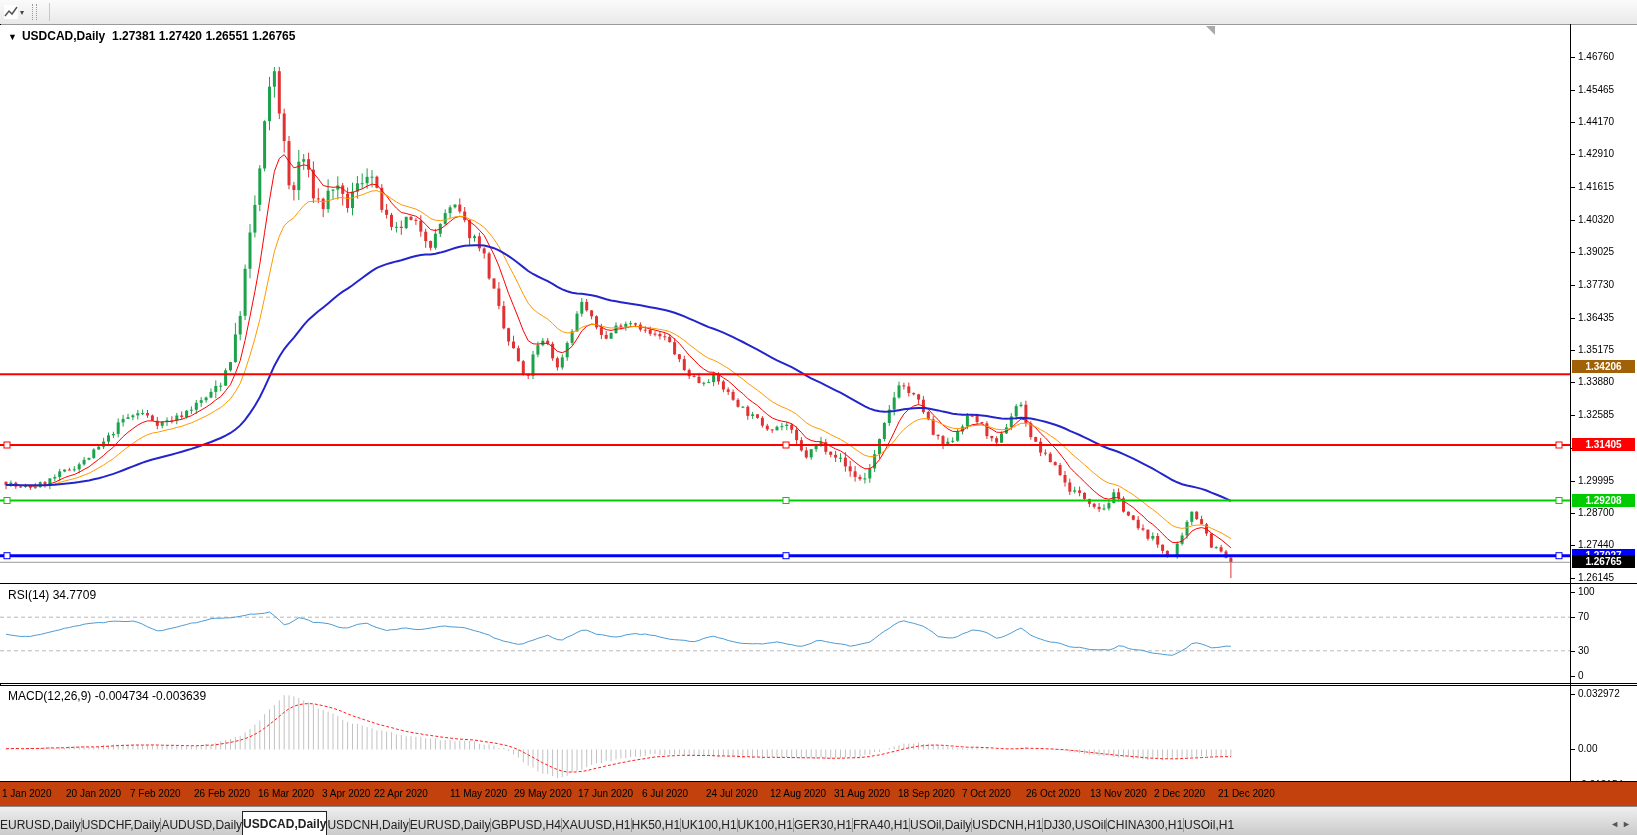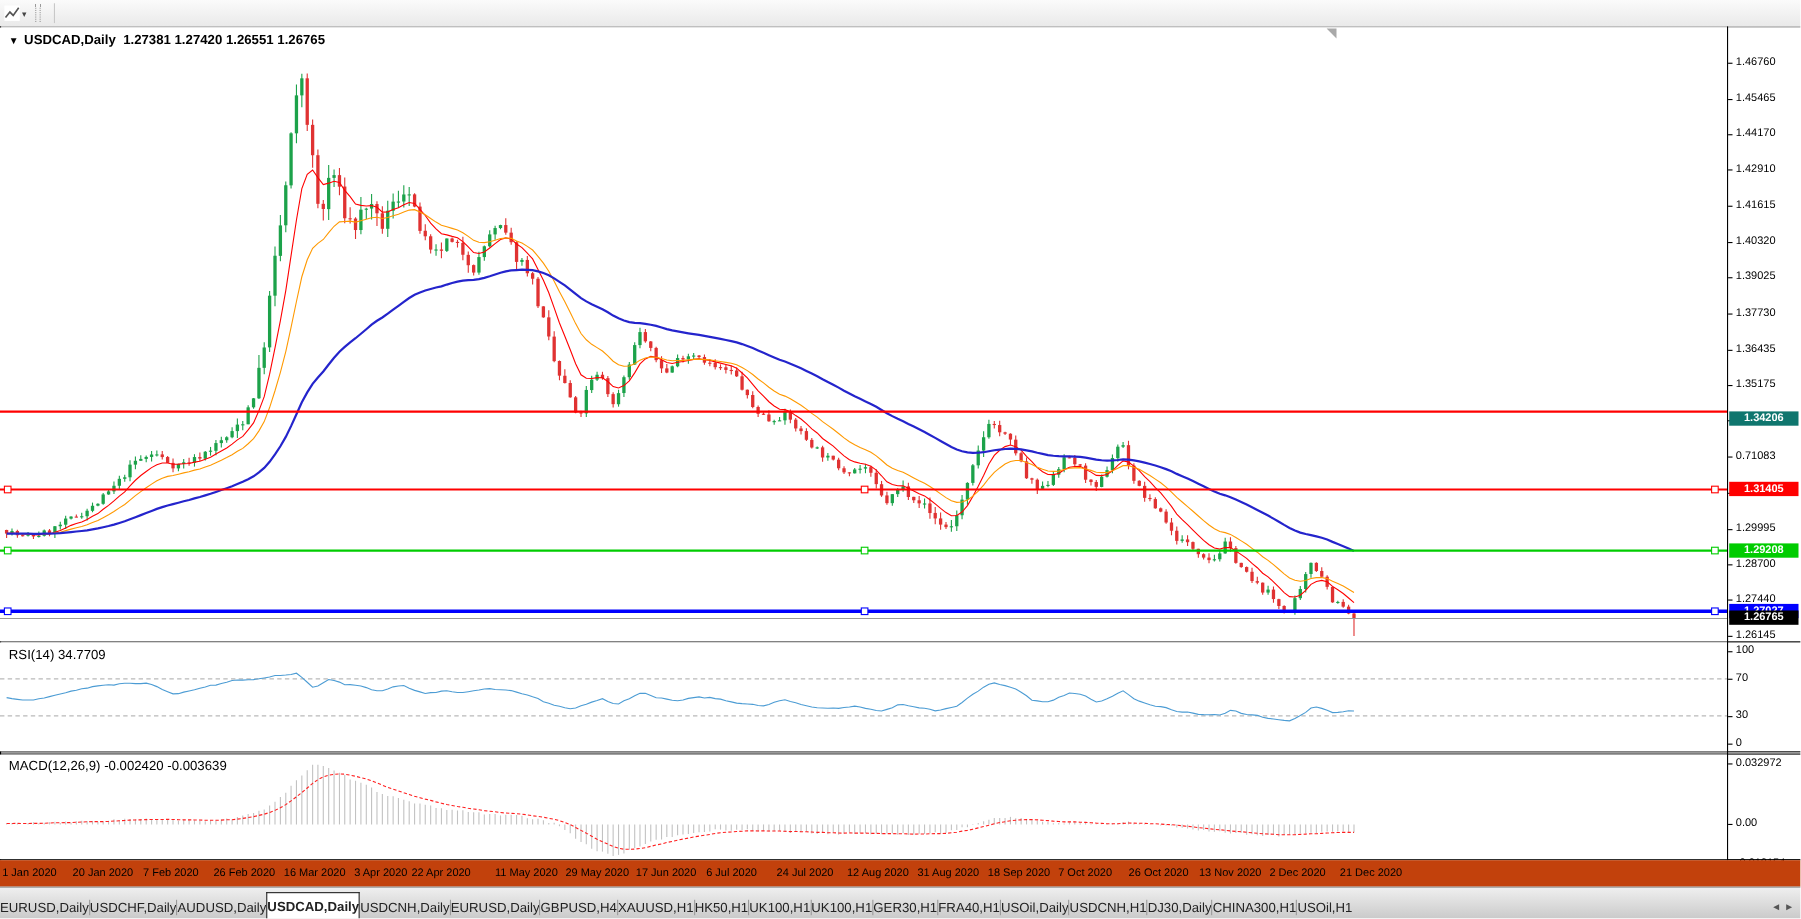--- a/index.html
+++ b/index.html
@@ -1123,32 +1123,32 @@
       <div class="tick-label" style="top:246px">1.39025</div>
       <div class="tick-dash" style="top:285px"></div>
       <div class="tick-label" style="top:279px">1.37730</div>
       <div class="tick-dash" style="top:318px"></div>
       <div class="tick-label" style="top:312px">1.36435</div>
       <div class="tick-dash" style="top:350px"></div>
       <div class="tick-label" style="top:344px">1.35175</div>
       <div class="tick-dash" style="top:382px"></div>
       <div class="tick-label" style="top:376px">1.33880</div>
       <div class="tick-dash" style="top:415px"></div>
-      <div class="tick-label" style="top:409px">0.71083</div>
+      <div class="tick-label" style="top:409px">1.32585</div>
       <div class="tick-dash" style="top:448px"></div>
       <div class="tick-label" style="top:442px">1.31290</div>
       <div class="tick-dash" style="top:481px"></div>
       <div class="tick-label" style="top:475px">1.29995</div>
       <div class="tick-dash" style="top:513px"></div>
       <div class="tick-label" style="top:507px">1.28700</div>
       <div class="tick-dash" style="top:545px"></div>
       <div class="tick-label" style="top:539px">1.27440</div>
       <div class="tick-dash" style="top:578px"></div>
       <div class="tick-label" style="top:572px">1.26145</div>
-      <div class="price-badge" style="top:374px;background:#0f766e">1.34206</div>
+      <div class="price-badge" style="top:360px;background:#a16207">1.34206</div>
       <div class="price-badge" style="top:438px;background:#FF0000">1.31405</div>
       <div class="price-badge" style="top:494px;background:#00CC00">1.29208</div>
       <div class="price-badge" style="top:549px;background:#0000FF">1.27027</div>
       <div class="price-badge" style="top:555px;background:#000000">1.26765</div>
     </div>
 
   <svg id="rsi-chart" width="1570" height="99" style="top:584px">
       <line x1="0" y1="33.2" x2="1570" y2="33.2" stroke="#b9b9b9" stroke-width="1" stroke-dasharray="4,3"></line>
       <line x1="0" y1="66.8" x2="1570" y2="66.8" stroke="#b9b9b9" stroke-width="1" stroke-dasharray="4,3"></line>
       <polyline points="6.0,50.2 10.9,51.1 15.8,51.8 20.6,52.4 25.5,52.4 30.4,52.4 35.3,51.3 40.2,50.5 45.0,49.3 49.9,48.1 54.8,46.9 59.7,45.8 64.6,44.3 69.4,43.5 74.3,42.2 79.2,41.6 84.1,40.2 89.0,39.5 93.8,39.0 98.7,38.5 103.6,38.8 108.5,37.6 113.4,37.2 118.2,37.2 123.1,37.5 128.0,37.5 132.9,37.0 137.8,38.3 142.6,40.2 147.5,42.8 152.4,44.8 157.3,46.8 162.2,46.6 167.0,45.2 171.9,44.2 176.8,43.1 181.7,41.7 186.6,40.5 191.4,39.0 196.3,38.8 201.2,37.4 206.1,36.2 211.0,34.7 215.8,34.2 220.7,34.3 225.6,33.9 230.5,33.8 235.4,33.1 240.2,32.3 245.1,31.4 250.0,30.1 254.9,30.1 259.8,29.7 264.6,29.2 269.5,28.0 274.4,31.8 279.3,36.2 284.2,40.7 289.0,39.6 293.9,36.7 298.8,33.7 303.7,34.6 308.6,36.1 313.4,38.5 318.3,38.4 323.2,39.0 328.1,39.6 333.0,41.1 337.8,43.0 342.7,43.9 347.6,43.9 352.5,42.3 357.4,40.4 362.2,39.7 367.1,39.2 372.0,41.7 376.9,43.6 381.8,45.0 386.6,46.5 391.5,45.7 396.4,45.6 401.3,44.3 406.2,44.0 411.0,44.8 415.9,45.5 420.8,45.5 425.7,44.8 430.6,44.0 435.4,43.3 440.3,42.4 445.2,42.0 450.1,42.8 455.0,43.0 459.8,43.3 464.7,43.8 469.6,45.2 474.5,46.7 479.4,47.9 484.2,49.5 489.1,51.0 494.0,54.0 498.9,55.4 503.8,57.2 508.6,58.1 513.5,59.4 518.4,60.3 523.3,59.7 528.2,57.6 533.0,56.2 537.9,54.3 542.8,52.9 547.7,51.2 552.6,53.7 557.4,55.6 562.3,56.0 567.2,53.1 572.1,51.2 577.0,48.5 581.8,46.3 586.7,46.2 591.6,48.2 596.5,50.3 601.4,50.6 606.2,51.6 611.1,52.6 616.0,53.0 620.9,52.4 625.8,50.9 630.6,50.2 635.5,49.5 640.4,50.5 645.3,50.0 650.2,51.1 655.0,51.6 659.9,53.0 664.8,54.1 669.7,55.2 674.6,55.7 679.4,56.0 684.3,56.3 689.2,57.3 694.1,57.7 699.0,56.4 703.8,54.4 708.7,53.1 713.6,52.2 718.5,53.7 723.4,54.8 728.2,56.5 733.1,57.6 738.0,58.8 742.9,59.4 747.8,59.6 752.6,59.8 757.5,59.6 762.4,60.0 767.3,59.2 772.2,58.7 777.0,57.9 781.9,58.8 786.8,60.0 791.7,60.7 796.6,61.9 801.4,62.3 806.3,60.9 811.2,59.4 816.1,56.8 821.0,56.5 825.8,57.6 830.7,58.5 835.6,59.5 840.5,59.9 845.4,60.7 850.2,62.2 855.1,61.4 860.0,60.2 864.9,59.2 869.8,58.1 874.6,54.6 879.5,50.7 884.4,47.2 889.3,44.3 894.2,40.7 899.0,38.0 903.9,36.8 908.8,38.3 913.7,39.3 918.6,40.8 923.4,42.3 928.3,45.3 933.2,48.5 938.1,52.6 943.0,53.2 947.8,53.9 952.7,53.9 957.6,52.5 962.5,49.8 967.4,48.2 972.2,46.0 977.1,46.4 982.0,47.2 986.9,48.7 991.8,51.6 996.6,54.2 1001.5,53.3 1006.4,51.3 1011.3,48.9 1016.2,46.2 1021.0,44.0 1025.9,47.5 1030.8,51.2 1035.7,53.4 1040.6,55.1 1045.4,56.7 1050.3,58.0 1055.2,58.4 1060.1,59.3 1065.0,61.2 1069.8,62.8 1074.7,63.4 1079.6,63.3 1084.5,64.3 1089.4,65.4 1094.2,65.7 1099.1,65.8 1104.0,65.6 1108.9,66.0 1113.8,64.5 1118.6,61.8 1123.5,62.3 1128.4,64.5 1133.3,65.5 1138.2,65.9 1143.0,66.3 1147.9,68.0 1152.8,69.1 1157.7,69.6 1162.6,70.3 1167.4,70.9 1172.3,71.3 1177.2,69.1 1182.1,66.5 1187.0,63.6 1191.8,59.6 1196.7,58.8 1201.6,60.0 1206.5,61.7 1211.4,63.8 1216.2,63.6 1221.1,63.0 1226.0,62.1 1230.9,62.3" fill="none" stroke="#4C9CD4" stroke-width="1"></polyline>
@@ -1413,21 +1413,21 @@
         <line x1="1201.6" y1="63.5" x2="1201.6" y2="70.2" stroke="#C2C2C2" stroke-width="1"></line>
         <line x1="1206.5" y1="63.5" x2="1206.5" y2="70.0" stroke="#C2C2C2" stroke-width="1"></line>
         <line x1="1211.4" y1="63.5" x2="1211.4" y2="70.2" stroke="#C2C2C2" stroke-width="1"></line>
         <line x1="1216.2" y1="63.5" x2="1216.2" y2="70.0" stroke="#C2C2C2" stroke-width="1"></line>
         <line x1="1221.1" y1="63.5" x2="1221.1" y2="69.9" stroke="#C2C2C2" stroke-width="1"></line>
         <line x1="1226.0" y1="63.5" x2="1226.0" y2="70.7" stroke="#C2C2C2" stroke-width="1"></line>
         <line x1="1230.9" y1="63.5" x2="1230.9" y2="70.9" stroke="#C2C2C2" stroke-width="1"></line>
       </g>
       <path d="M6.0,62.7L10.9,62.6L15.8,62.5L20.6,62.7L25.5,62.7L30.4,62.5L35.3,62.5L40.2,62.4L45.0,62.2L49.9,61.9L54.8,62.0L59.7,61.8L64.6,61.8L69.4,61.5L74.3,61.3L79.2,61.1L84.1,60.9L89.0,60.9L93.8,60.9L98.7,60.8L103.6,60.4L108.5,60.2L113.4,59.9L118.2,59.6L123.1,59.4L128.0,59.3L132.9,59.1L137.8,59.0L142.6,59.0L147.5,59.0L152.4,58.9L157.3,59.0L162.2,59.2L167.0,59.3L171.9,59.3L176.8,59.4L181.7,59.5L186.6,59.7L191.4,59.7L196.3,59.7L201.2,59.6L206.1,59.2L211.0,59.2L215.8,58.7L220.7,58.0L225.6,57.2L230.5,56.4L235.4,55.3L240.2,54.2L245.1,52.6L250.0,50.7L254.9,48.3L259.8,45.5L264.6,42.1L269.5,38.4L274.4,34.5L279.3,30.4L284.2,26.2L289.0,22.8L293.9,20.3L298.8,18.7L303.7,17.9L308.6,17.6L313.4,17.8L318.3,18.7L323.2,19.7L328.1,20.9L333.0,22.2L337.8,23.8L342.7,25.8L347.6,27.8L352.5,29.8L357.4,31.4L362.2,33.0L367.1,34.7L372.0,36.2L376.9,37.9L381.8,39.2L386.6,40.5L391.5,41.6L396.4,43.0L401.3,44.2L406.2,45.4L411.0,46.3L415.9,47.2L420.8,47.9L425.7,48.8L430.6,49.5L435.4,50.1L440.3,50.9L445.2,51.5L450.1,52.0L455.0,52.7L459.8,53.1L464.7,53.4L469.6,53.7L474.5,54.1L479.4,54.8L484.2,55.6L489.1,56.2L494.0,56.9L498.9,57.9L503.8,58.8L508.6,60.0L513.5,61.7L518.4,63.7L523.3,66.2L528.2,68.9L533.0,71.4L537.9,74.2L542.8,76.9L547.7,79.2L552.6,81.4L557.4,83.6L562.3,85.1L567.2,86.0L572.1,86.1L577.0,85.9L581.8,85.4L586.7,84.6L591.6,83.4L596.5,82.2L601.4,81.2L606.2,79.9L611.1,78.9L616.0,77.8L620.9,76.8L625.8,75.9L630.6,74.9L635.5,74.1L640.4,73.3L645.3,72.6L650.2,71.7L655.0,71.0L659.9,70.6L664.8,70.3L669.7,69.9L674.6,69.7L679.4,69.3L684.3,69.3L689.2,69.4L694.1,69.3L699.0,69.5L703.8,69.5L708.7,69.5L713.6,69.7L718.5,70.0L723.4,69.9L728.2,70.1L733.1,70.1L738.0,70.4L742.9,70.7L747.8,70.7L752.6,71.0L757.5,71.0L762.4,71.3L767.3,71.4L772.2,71.2L777.0,71.4L781.9,71.4L786.8,71.4L791.7,71.6L796.6,71.6L801.4,71.8L806.3,71.8L811.2,71.8L816.1,72.0L821.0,71.9L825.8,72.1L830.7,72.3L835.6,72.2L840.5,72.2L845.4,72.0L850.2,71.8L855.1,71.8L860.0,71.6L864.9,71.0L869.8,70.6L874.6,69.6L879.5,68.9L884.4,67.8L889.3,66.6L894.2,65.4L899.0,64.2L903.9,62.9L908.8,61.8L913.7,61.0L918.6,60.1L923.4,59.7L928.3,59.3L933.2,59.1L938.1,59.1L943.0,59.3L947.8,59.7L952.7,60.0L957.6,60.5L962.5,60.8L967.4,61.2L972.2,61.2L977.1,61.2L982.0,61.5L986.9,61.6L991.8,61.9L996.6,62.3L1001.5,62.5L1006.4,62.8L1011.3,62.8L1016.2,62.8L1021.0,62.5L1025.9,62.2L1030.8,62.3L1035.7,62.4L1040.6,62.5L1045.4,62.8L1050.3,62.9L1055.2,63.2L1060.1,63.5L1065.0,63.7L1069.8,64.2L1074.7,64.7L1079.6,65.2L1084.5,65.7L1089.4,66.4L1094.2,66.8L1099.1,67.4L1104.0,68.0L1108.9,68.3L1113.8,68.9L1118.6,69.4L1123.5,69.8L1128.4,70.1L1133.3,70.6L1138.2,71.0L1143.0,71.5L1147.9,72.0L1152.8,72.2L1157.7,72.4L1162.6,72.8L1167.4,72.8L1172.3,72.8L1177.2,72.8L1182.1,72.5L1187.0,72.3L1191.8,72.0L1196.7,71.9L1201.6,71.6L1206.5,71.3L1211.4,71.0L1216.2,70.8L1221.1,70.7L1226.0,70.7L1230.9,70.7" fill="none" stroke="#FF2020" stroke-width="1" stroke-dasharray="3,2"></path>
     </svg>
-  <div class="panel-label" style="top:689px">MACD(12,26,9) -0.002420 -0.003639</div>
+  <div class="panel-label" style="top:689px">MACD(12,26,9) -0.004734 -0.003639</div>
   <div class="tick-label" style="top:688px">0.032972</div>
   <div class="tick-label" style="top:743px">0.00</div>
   <div class="tick-label" style="top:779px">-0.018154</div>
   <div class="tick-dash" style="top:694px"></div>
   <div class="tick-dash" style="top:749px"></div>
 
   <div id="date-axis">
       <div class="date-label" style="left: 2px;">1 Jan 2020</div>
       <div class="date-label" style="left: 66px;">20 Jan 2020</div>
       <div class="date-label" style="left: 130px; text-align: center;">7 Feb 2020</div>
@@ -1472,21 +1472,21 @@
       <div class="chart-tab">UK100,H1</div>
       <div class="tab-sep"></div>
       <div class="chart-tab">GER30,H1</div>
       <div class="tab-sep"></div>
       <div class="chart-tab">FRA40,H1</div>
       <div class="tab-sep"></div>
       <div class="chart-tab">USOil,Daily</div>
       <div class="tab-sep"></div>
       <div class="chart-tab">USDCNH,H1</div>
       <div class="tab-sep"></div>
-      <div class="chart-tab">DJ30,Daily</div>
+      <div class="chart-tab">DJ30,USOil</div>
       <div class="tab-sep"></div>
       <div class="chart-tab">CHINA300,H1</div>
       <div class="tab-sep"></div>
       <div class="chart-tab">USOil,H1</div>
     </div>
   <div id="tab-scroll"><span>◄</span><span>►</span></div>
 
 </div>
 
 </body></html>

